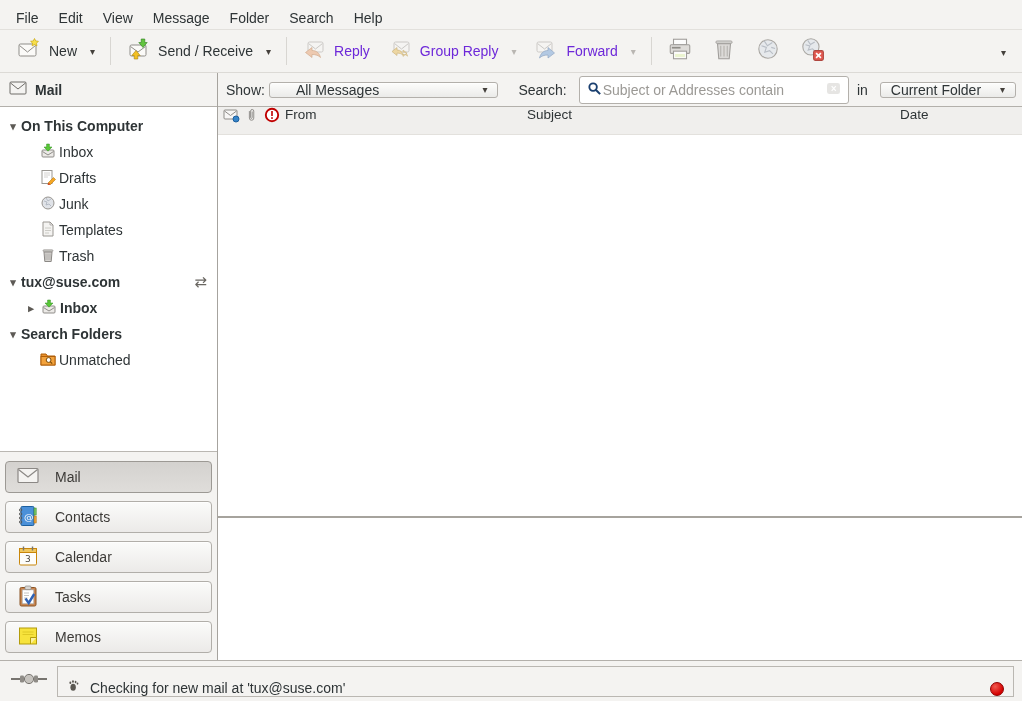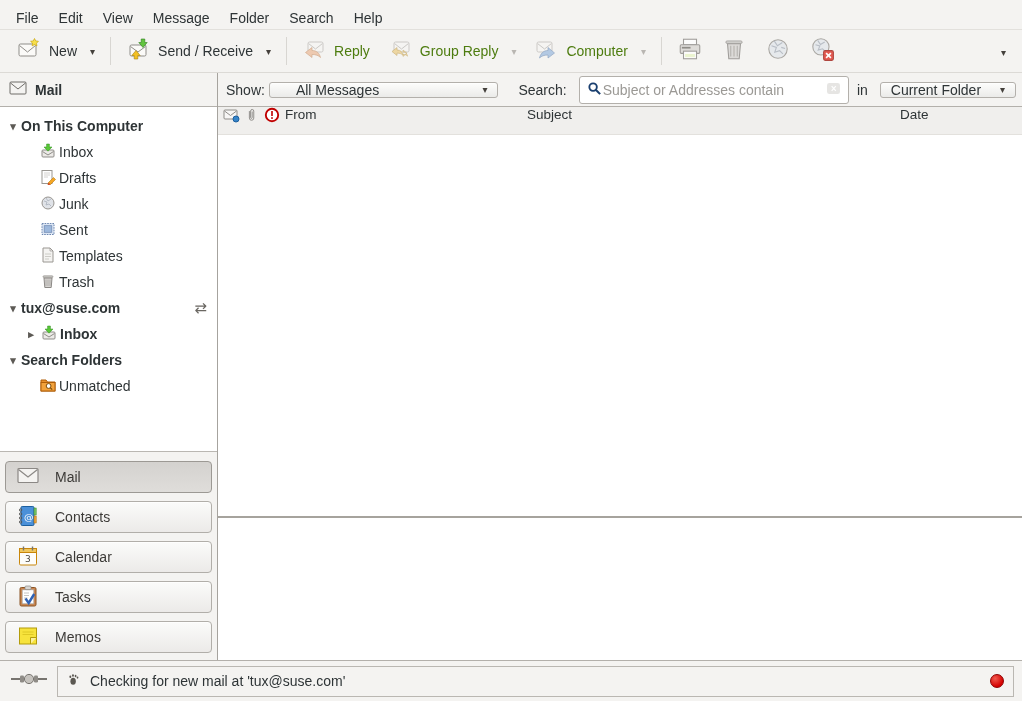--- a/index.html
+++ b/index.html
@@ -12,21 +12,21 @@
   .menubar { height:30px; flex:none; display:flex; align-items:stretch;
              padding-left:6px; background:#f4f3f1; border-bottom:1px solid #e2e0dc; }
   .menu-item { display:flex; align-items:center; padding:18px 10px; font-size:14px; cursor:default; }
 
   
   .toolbar { height:43px; flex:none; display:flex; align-items:center;
              padding:0 8px; background:#f4f3f1; border-bottom:1px solid #dcdad6; }
   .tbtn { display:flex; align-items:center; gap:8px; padding:5px 9px; border-radius:3px; }
   .tbtn .lbl { font-size:14px; white-space:nowrap; }
   .arrow { font-size:10px; color:#44403c; margin-left:5px; }
-  .tbtn.disabled .lbl { color:#4d7c0f; }
+  .tbtn.disabled .lbl { color:#6d28d9; }
   .tbtn.disabled .arrow { color:#b9b6b2; }
   .tbtn.disabled svg { opacity:.55; }
   .tbtn.dim svg { opacity:.8; }
   .tsep { width:1px; height:28px; background:#d8d6d2; margin:0 6px; flex:none; }
   .toolbar-overflow { margin-left:auto; padding:6px 8px; }
 
   
   .content { flex:1; display:flex; min-height:0; }
 
   
@@ -78,21 +78,21 @@
   .lh-date { position:absolute; left:682px; }
   .listbody { flex:1; background:#fff; }
   .splitter { height:2px; flex:none; background:#a6a39d; cursor:row-resize; }
   .preview { height:142px; flex:none; background:#fff; }
 
   
   .statusbar { height:41px; flex:none; border-top:1px solid #b3b0ab; background:#f4f3f1;
                display:flex; align-items:center; }
   .online-box { width:57px; flex:none; display:flex; justify-content:center; align-items:center; }
   .status-frame { flex:1; height:31px; margin-right:8px; border:1px solid #bab7b2;
-                  display:flex; align-items:center; gap:9px; padding:0 9px; font-size:14px; }
+                  display:flex; align-items:flex-end; gap:9px; padding:0 9px; font-size:14px; }
   .stop-btn { margin-left:auto; width:14px; height:14px; border-radius:50%;
               background:radial-gradient(circle at 35% 30%, #f15a4f, #d40000 70%);
               border:1px solid #8e0000; flex:none; }
 </style>
 </head>
 <body>
 
 <div class="window">
 
   <div class="menubar">
@@ -144,21 +144,21 @@
           </svg></span>
       <span class="lbl">Group Reply</span>
       <span class="arrow">▾</span>
     </div>
     <div class="tbtn disabled">
       <span><svg width="24" height="24" viewBox="0 0 24 24">
             <rect x="3" y="5" width="15" height="10" rx="1.5" fill="#f6f5f3" stroke="#aaa7a3"></rect>
             <path d="M3.5 6.5 10.5 12l7-5.5" fill="none" stroke="#aaa7a3"></path>
             <path d="M14 13.5v-3l6.5 5.5-6.5 5v-3c-4 0-6.5 1-8.5 3 1-4 3.5-7.5 8.5-7.5z" fill="#7fa8d8" stroke="#44699e" stroke-width=".7"></path>
           </svg></span>
-      <span class="lbl">Computer</span>
+      <span class="lbl">Forward</span>
       <span class="arrow">▾</span>
     </div>
     <div class="tsep"></div>
     <div class="tbtn dim">
       <span><svg width="26" height="26" viewBox="0 0 24 24">
             <rect x="6" y="3" width="12" height="5" fill="#fff" stroke="#8b8885"></rect>
             <rect x="3" y="8" width="18" height="8" rx="1" fill="#d9d7d4" stroke="#8b8885"></rect>
             <rect x="4.5" y="10" width="8" height="1.6" fill="#77746f"></rect>
             <rect x="6" y="14" width="12" height="7" fill="#fff" stroke="#8b8885"></rect>
             <rect x="7.5" y="16.5" width="9" height="3" fill="#e9f5c8"></rect>
@@ -222,27 +222,20 @@
                 <path d="M7.9 16.1l2.6-.6-2-2z" fill="#d0402b"></path>
               </svg></span>
           <span>Drafts</span>
         </div>
         <div class="tree-row child">
           <span><svg width="16" height="16" viewBox="0 0 16 16">
                 <circle cx="8" cy="8" r="6" fill="#e0e3e8" stroke="#97948f"></circle>
                 <path d="M4 6l3 1-1 3 3-1 2 2M6 3l2 3 3-2" stroke="#aab1bb" fill="none" stroke-width=".8"></path>
               </svg></span>
           <span>Junk</span>
-        </div>
-        <div class="tree-row child">
-          <span><svg width="16" height="16" viewBox="0 0 16 16">
-                <rect x="2" y="2.5" width="12" height="11" fill="#dce6f4" stroke="#6d87b0" stroke-dasharray="1.6 1"></rect>
-                <rect x="4.2" y="4.7" width="7.6" height="6.6" fill="#9db8dc" stroke="#6d87b0" stroke-width=".7"></rect>
-              </svg></span>
-          <span>Sent</span>
         </div>
         <div class="tree-row child">
           <span><svg width="16" height="16" viewBox="0 0 16 16">
                 <path d="M3 1h7l3 3v11H3z" fill="#f4f3f1" stroke="#9a9792"></path>
                 <path d="M10 1v3h3" fill="none" stroke="#9a9792" stroke-width=".7"></path>
                 <path d="M5 7h6M5 9.5h6M5 12h4" stroke="#c3c1bd" stroke-width=".8"></path>
               </svg></span>
           <span>Templates</span>
         </div>
         <div class="tree-row child">

